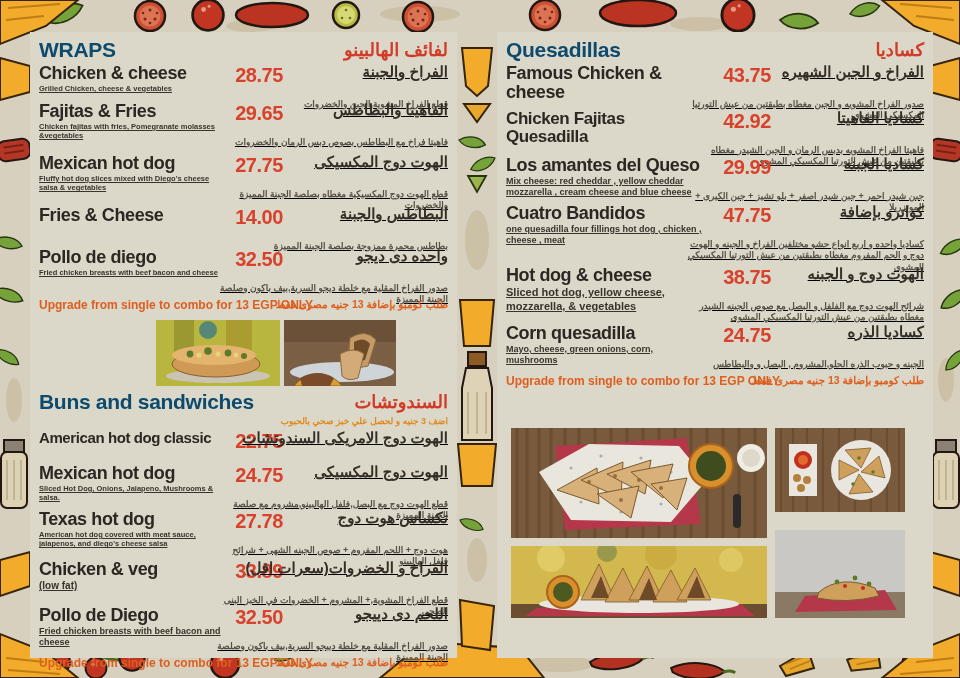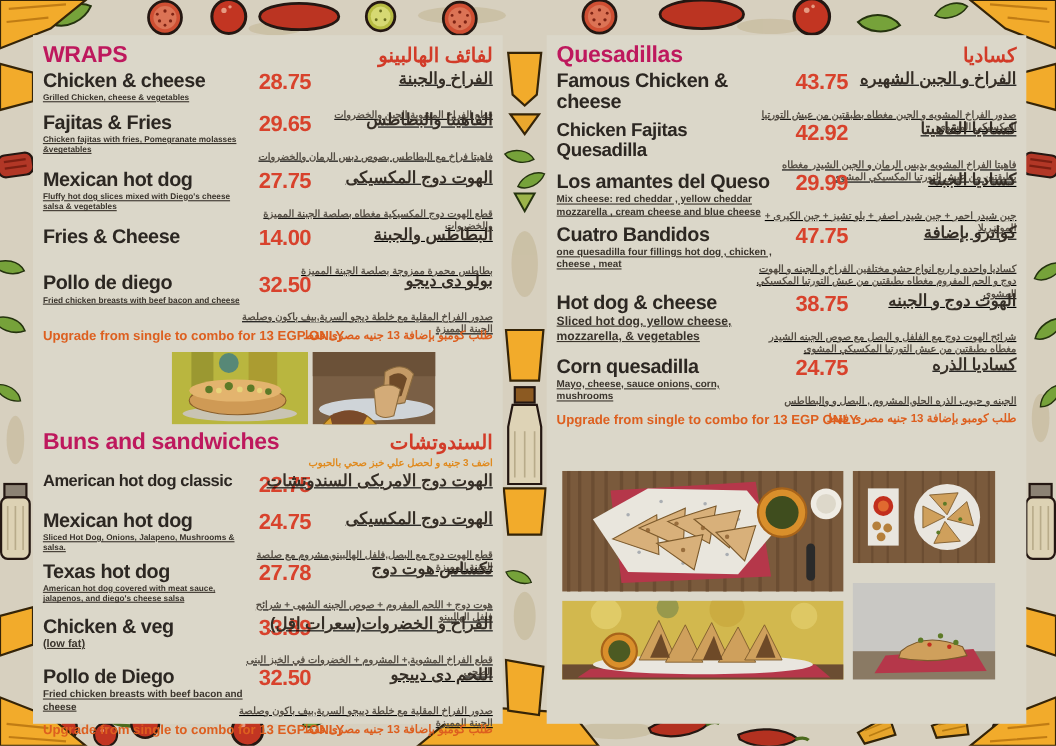--- a/index.html
+++ b/index.html
@@ -9,21 +9,21 @@
     font-family:"Liberation Sans", sans-serif;
   }
   #bgdeco{position:absolute;inset:0;}
   .panel{
     position:absolute;top:32px;height:626px;background:#dbd7c9;
     box-sizing:border-box;padding:6px 9px;
   }
   #panel-left{left:30px;width:427px;}
   #panel-right{left:497px;width:436px;}
   .sec-head{position:relative;height:26px;}
-  .h-en{position:absolute;left:0;top:0;font-size:21px;font-weight:bold;color:#be185d;letter-spacing:-0.3px;}
+  .h-en{position:absolute;left:0;top:0;font-size:21px;font-weight:bold;color:#0c4a6e;letter-spacing:-0.3px;}
   .h-ar{position:absolute;right:0;top:1px;font-size:18px;font-weight:bold;color:#d23b28;direction:rtl;}
   .note-ar{position:relative;height:14px;font-size:9px;font-weight:bold;color:#e08a1e;text-align:right;direction:rtl;}
   .row{position:relative;}
   .en{position:absolute;left:0;top:0;width:185px;}
   .t-en{font-size:18px;font-weight:bold;color:#2c2722;letter-spacing:-0.4px;line-height:1.05;}
   .d-en{font-size:7.5px;font-weight:bold;color:#3a342c;line-height:1.25;margin-top:1px;text-decoration:underline;}
   .price{position:absolute;left:178px;top:0;width:84px;text-align:center;font-size:20px;font-weight:bold;color:#d8422c;letter-spacing:-0.5px;}
   .ar{position:absolute;right:0;top:0;width:232px;direction:rtl;text-align:right;text-decoration:underline;}
   .t-ar{font-size:15px;font-weight:bold;color:#352e26;line-height:1.1;}
   .d-ar{font-size:9px;font-weight:bold;color:#564f45;line-height:1.3;margin-top:18px;}
@@ -231,21 +231,21 @@
       </div>
   </div>
 
   <div class="row" style="height:48px">
     <div class="en">
         <div class="t-en">Pollo de diego</div>
         <div class="d-en">Fried chicken breasts with beef bacon and cheese</div>
       </div>
     <div class="price">32.50</div>
     <div class="ar">
-        <div class="t-ar">بولو دى ديجو</div>
+        <div class="t-ar">واحده دى ديجو</div>
         <div class="d-ar">صدور الفراخ المقلية مع خلطة ديجو السرية,بيف باكون وصلصة الجبنة المميزة</div>
       </div>
   </div>
 
   <div class="upgrade">
     <div class="up-en">Upgrade from single to combo for 13 EGP ONLY</div>
     <div class="up-ar">طلب كومبو بإضافة 13 جنيه مصرى فقط</div>
   </div>
 
   <div class="row" style="height:74px">
@@ -416,21 +416,21 @@
     <div class="price">38.75</div>
     <div class="ar">
         <div class="t-ar">الهوت دوج و الجبنه</div>
         <div class="d-ar">شرائح الهوت دوج مع الفلفل و البصل مع صوص الجبنه الشيدر مغطاه بطبقتين من عيش التورتيا المكسيكي المشوى</div>
       </div>
   </div>
 
   <div class="row" style="height:48px">
     <div class="en">
         <div class="t-en">Corn quesadilla</div>
-        <div class="d-en" style="font-size:9px">Mayo, cheese, sauce onions, corn, mushrooms</div>
+        <div class="d-en" style="font-size:9px">Mayo, cheese, green onions, corn, mushrooms</div>
       </div>
     <div class="price">24.75</div>
     <div class="ar">
         <div class="t-ar">كساديا الذره</div>
         <div class="d-ar">الجبنه و حبوب الذره الحلو,المشروم , البصل و والبطاطس</div>
       </div>
   </div>
 
   <div class="upgrade">
     <div class="up-en">Upgrade from single to combo for 13 EGP ONLY</div>

